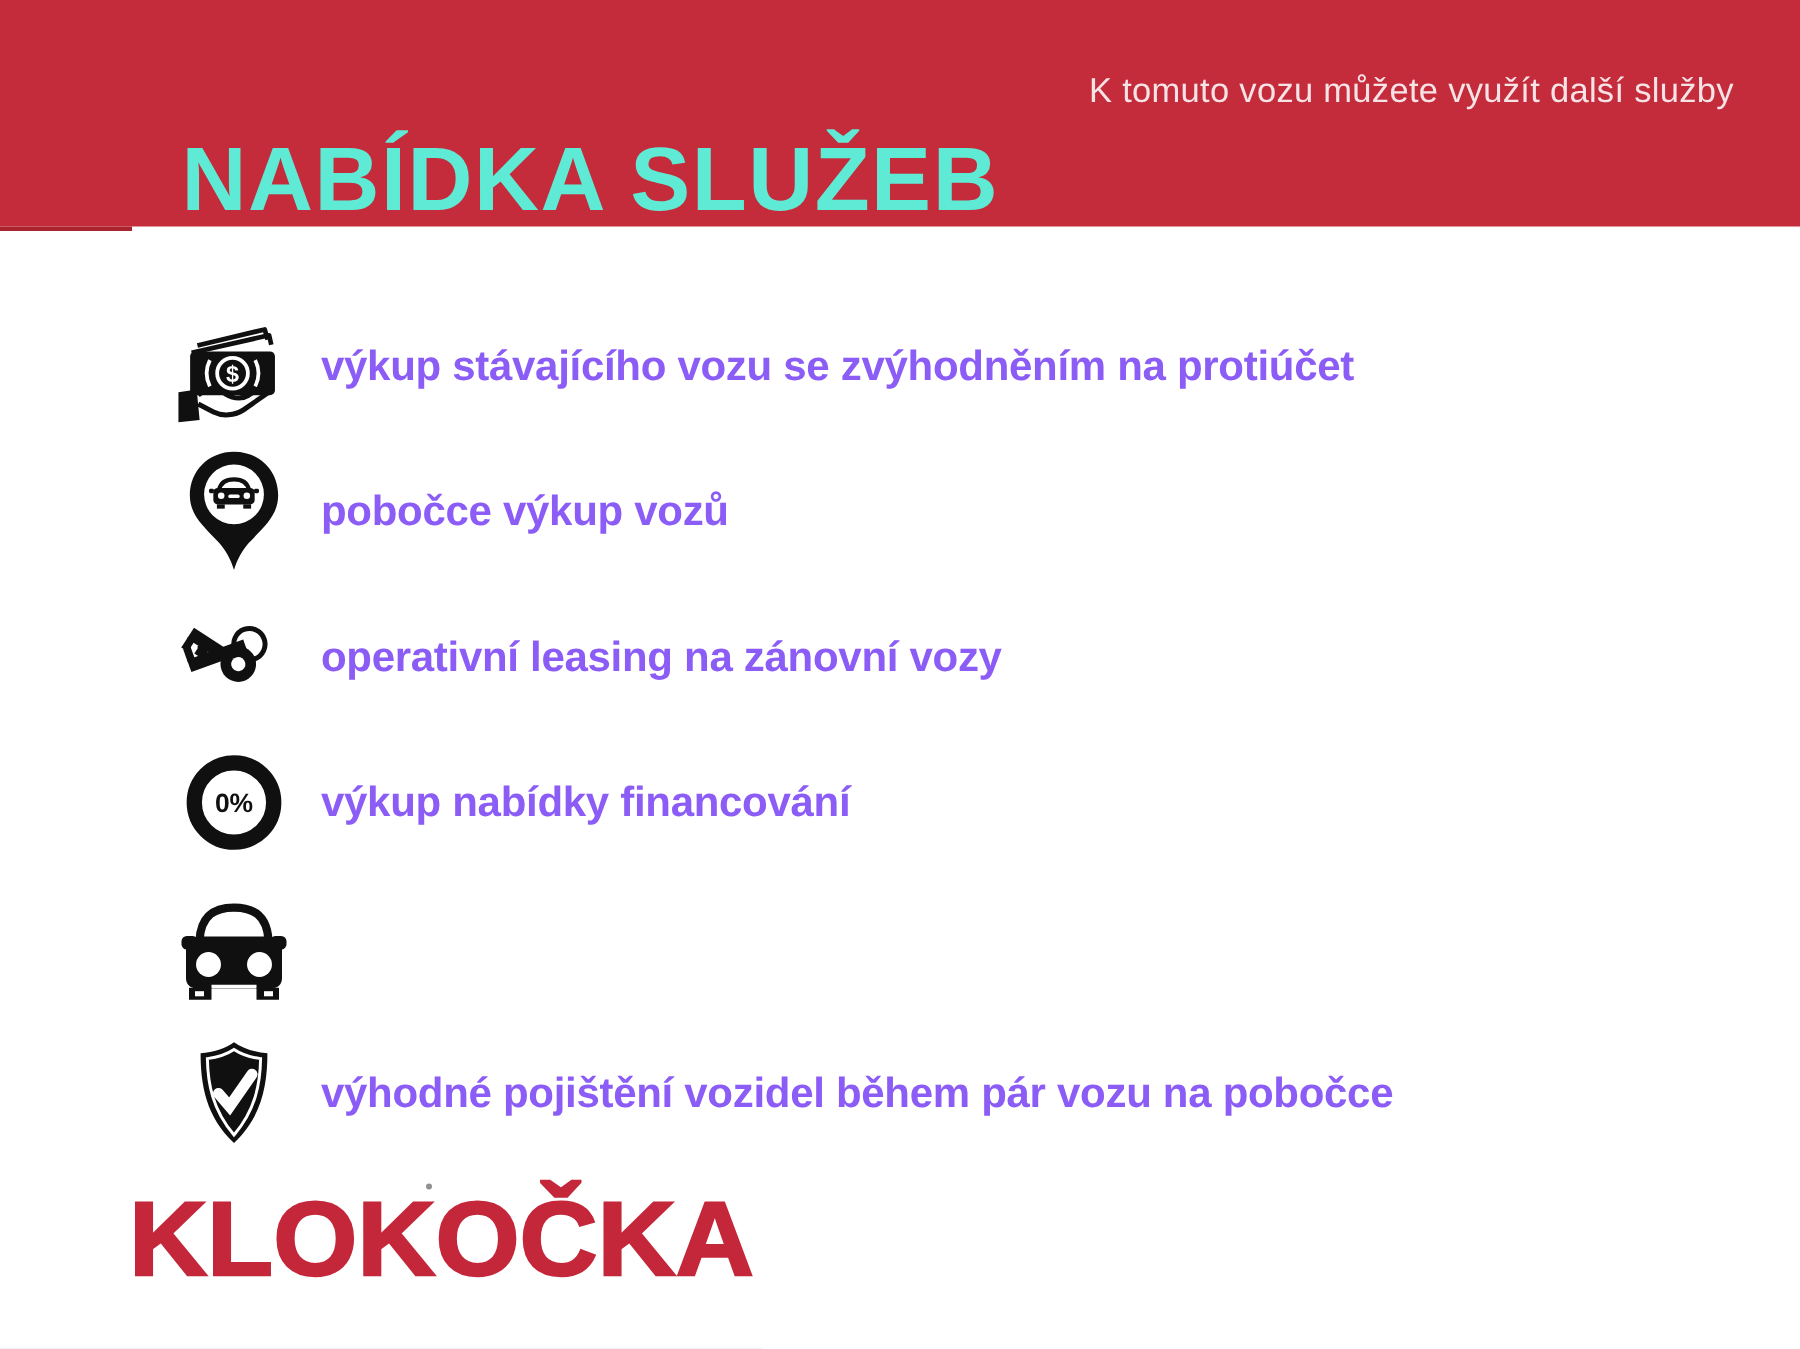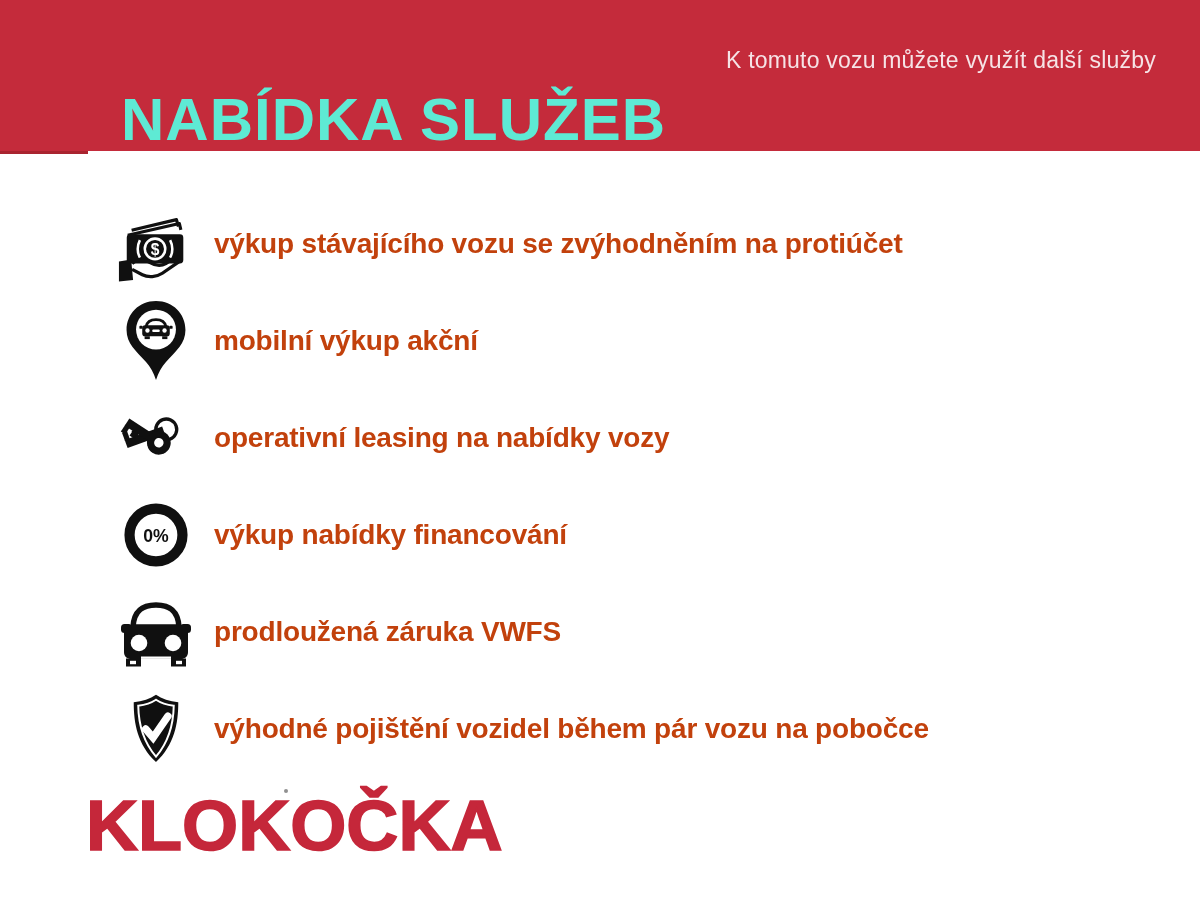--- a/index.html
+++ b/index.html
@@ -32,21 +32,21 @@
 
   
   .services { position:absolute; left:112px; top:195px; }
   .service-row { display:flex; align-items:center; height:97px; }
   .icon-box {
     flex:0 0 88px; width:88px; display:flex; align-items:center; justify-content:center;
     color:#101010;
   }
   .service-label {
     margin-left:14px; font-size:28px; font-weight:700;
-    color:#c2410c; letter-spacing:-0.2px; white-space:nowrap;
+    color:#8b5cf6; letter-spacing:-0.2px; white-space:nowrap;
   }
   svg { display:block; }
   .ink { fill:#101010; }
   .paper { fill:#ffffff; }
 
   
   .logo {
     position:absolute; left:86px; top:786px;
     font-size:70px; font-weight:700; letter-spacing:0;
     color:#C5273A; -webkit-text-stroke:1.6px #C5273A;
@@ -99,42 +99,42 @@
           <rect class="ink" x="25.5" y="29.5" width="29" height="11.5" rx="3"></rect>
           <rect class="ink" x="22.5" y="30" width="3.4" height="3.2" rx="1"></rect>
           <rect class="ink" x="54.1" y="30" width="3.4" height="3.2" rx="1"></rect>
           <circle class="paper" cx="31" cy="35" r="2.3"></circle>
           <circle class="paper" cx="49" cy="35" r="2.3"></circle>
           <rect class="paper" x="36" y="34" width="8" height="2.6" rx="1.2"></rect>
           <rect class="ink" x="28" y="41" width="5.5" height="3"></rect>
           <rect class="ink" x="46.5" y="41" width="5.5" height="3"></rect>
         </svg>
       </span>
-      <span class="service-label">mobilní výkup akční</span>
+      <span class="service-label">pobočce výkup vozů</span>
     </div>
 
     <div class="service-row">
       <span class="icon-box">
         <svg width="80" height="74" viewBox="0 0 84 78">
           <g transform="translate(50,31) rotate(-20)">
             <rect class="ink" x="-42" y="-4.5" width="42" height="9"></rect>
             <rect class="ink" x="-42" y="-12.5" width="5.5" height="9"></rect>
             <rect class="ink" x="-32" y="-11" width="5.5" height="7.5"></rect>
             <circle cx="3" cy="0" r="11" fill="none" stroke="#101010" stroke-width="3.5"></circle>
           </g>
           <g transform="translate(45,44) rotate(33)">
             <rect class="ink" x="-40" y="-4.5" width="40" height="9"></rect>
             <rect class="ink" x="-40" y="3" width="5.5" height="9"></rect>
             <rect class="ink" x="-30" y="3" width="5.5" height="7.5"></rect>
             <circle class="ink" r="12.5"></circle>
             <circle class="paper" r="5"></circle>
           </g>
         </svg>
       </span>
-      <span class="service-label">operativní leasing na nabídky vozy</span>
+      <span class="service-label">operativní leasing na zánovní vozy</span>
     </div>
 
     <div class="service-row">
       <span class="icon-box">
         <svg width="78" height="78" viewBox="0 0 84 84">
           <circle cx="42" cy="42" r="28.5" fill="none" stroke="#101010" stroke-width="11"></circle>
           <text x="42" y="49" text-anchor="middle" font-size="19" font-weight="700" font-family="Liberation Sans, sans-serif" fill="#101010">0%</text>
         </svg>
       </span>
       <span class="service-label">výkup nabídky financování</span>
@@ -149,21 +149,20 @@
           <path class="ink" d="M14 33 H70 C72.5 33 74 35 74 37.5 V57 C74 61.5 71 64 66.5 64 H17.5 C13 64 10 61.5 10 57 V37.5 C10 35 11.5 33 14 33 Z"></path>
           <circle class="paper" cx="25" cy="48" r="8.3"></circle>
           <circle class="paper" cx="59" cy="48" r="8.3"></circle>
           <rect class="paper" x="27" y="61.5" width="30" height="2.4"></rect>
           <rect class="ink" x="12" y="63.5" width="15" height="8"></rect>
           <rect class="ink" x="57" y="63.5" width="15" height="8"></rect>
           <rect class="paper" x="16" y="65.8" width="6" height="3.4"></rect>
           <rect class="paper" x="62" y="65.8" width="6" height="3.4"></rect>
         </svg>
       </span>
-      <span class="service-label">prodloužená záruka VWFS</span>
     </div>
 
     <div class="service-row">
       <span class="icon-box">
         <svg width="66" height="76" viewBox="0 0 80 90">
           <path class="ink" d="M40 3.5 C47 8.5 56.5 11.5 67 12.5 C67 38 62.5 64 40 85 C17.5 64 13 38 13 12.5 C23.5 11.5 33 8.5 40 3.5 Z"></path>
           <path d="M40 9.5 C45.5 13.2 53.5 15.8 61.5 16.8 C61.2 37 57.5 58 40 78.5 C22.5 58 18.8 37 18.5 16.8 C26.5 15.8 34.5 13.2 40 9.5 Z" fill="none" stroke="#ffffff" stroke-width="2.4"></path>
           <path d="M27.5 45 L36.5 55.5 L54.5 29.5" fill="none" stroke="#ffffff" stroke-width="9" stroke-linecap="round" stroke-linejoin="miter"></path>
         </svg>
       </span>

